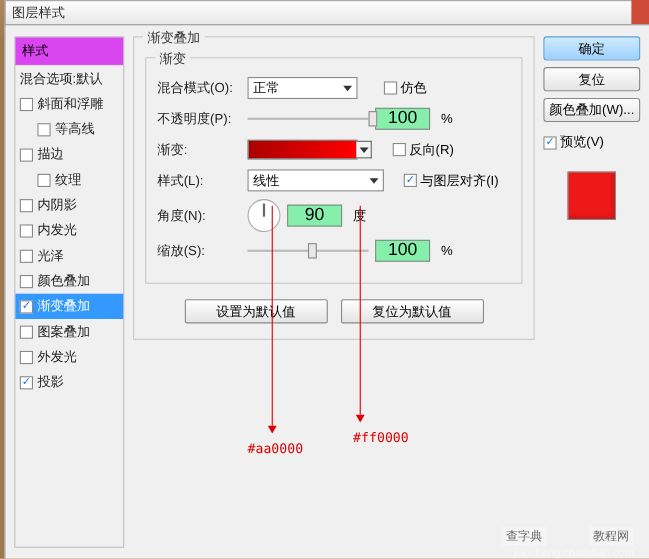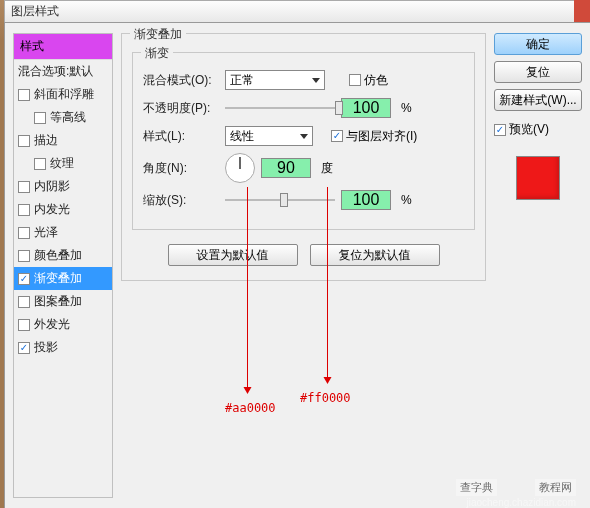--- a/index.html
+++ b/index.html
@@ -140,24 +140,35 @@
             <span class="lbl">不透明度(P):</span>
             <div class="opacity-slider-wrap">
               <div class="slider-track">
                 <div class="slider-thumb" style="left:100%"></div>
               </div>
             </div>
             <input class="numbox" value="100" style="">
             <span class="pct">%</span>
           </div>
 
+          <div class="row">
+            <span class="lbl">渐变:</span>
+            <div class="grad" id="grad-swatch">
+              <div class="grad-arrow"></div>
+            </div>
+            <div style="width:20px"></div>
+            <label class="checkbox-inline">
+              <span class="chk"></span>
+              <span>反向(R)</span>
+            </label>
+          </div>
 
           <div class="row">
             <span class="lbl">样式(L):</span>
-            <div class="combo" style="width:88px">
+            <div class="combo" style="width:124px">
               <span>线性</span>
               <span class="arrow"></span>
             </div>
             <div style="width:6px"></div>
             <label class="checkbox-inline">
               <span class="chk checked"></span>
               <span>与图层对齐(I)</span>
             </label>
           </div>
 
@@ -185,27 +196,27 @@
           <button class="btn">复位为默认值</button>
         </div>
       </div>
 
       <div class="anno-line" style="left:126px; top:154px; height:200px;"></div>
       <div class="anno-arrow" style="left:126px; top:354px;"></div>
       <div class="anno-text" style="left:104px; top:368px;">#aa0000</div>
 
       <div class="anno-line" style="left:206px; top:154px; height:190px;"></div>
       <div class="anno-arrow" style="left:206px; top:344px;"></div>
-      <div class="anno-text" style="left:179px; top:358px;">#ff0000</div>
+      <div class="anno-text" style="left:200px; top:358px;">#ff0000</div>
     </div>
 
     <div class="right-panel">
       <div class="rbtn primary">确定</div>
       <div class="rbtn">复位</div>
-      <div class="rbtn">新建样式(W)...</div>
+      <div class="rbtn">颜色叠加(W)...</div>
       <label class="preview-chk">
         <span class="chk checked"></span>
         <span>预览(V)</span>
       </label>
       <div class="swatch"></div>
     </div>
 
   </div>
 </div>
 

